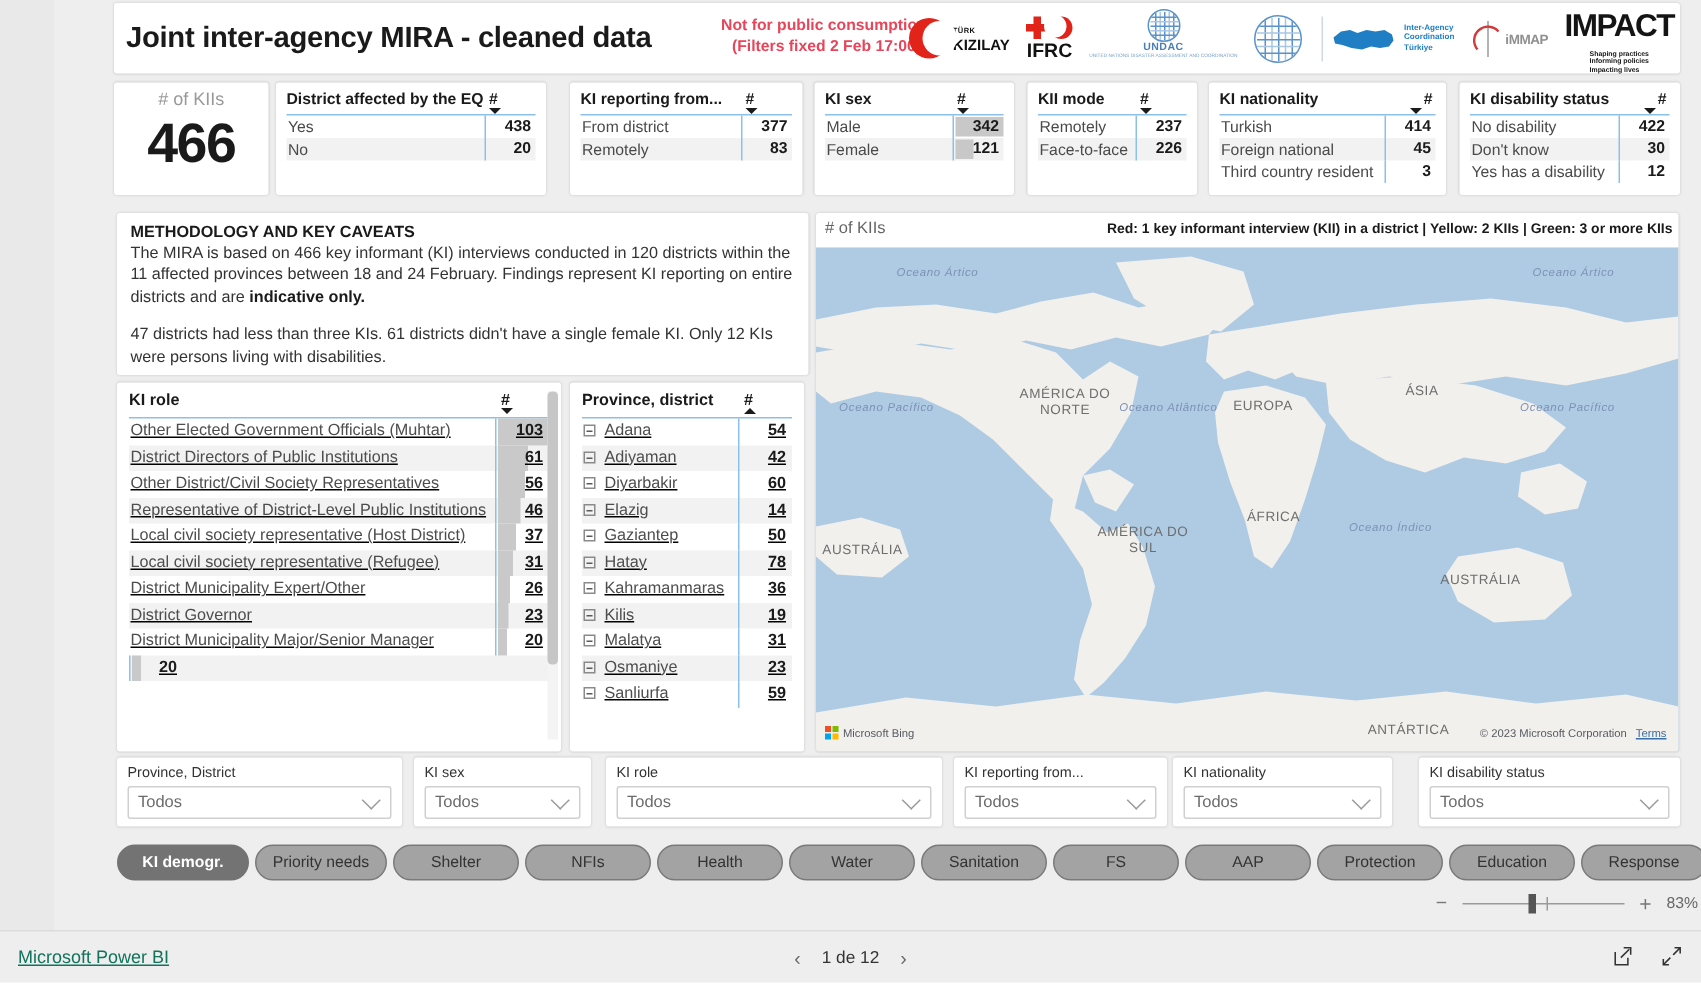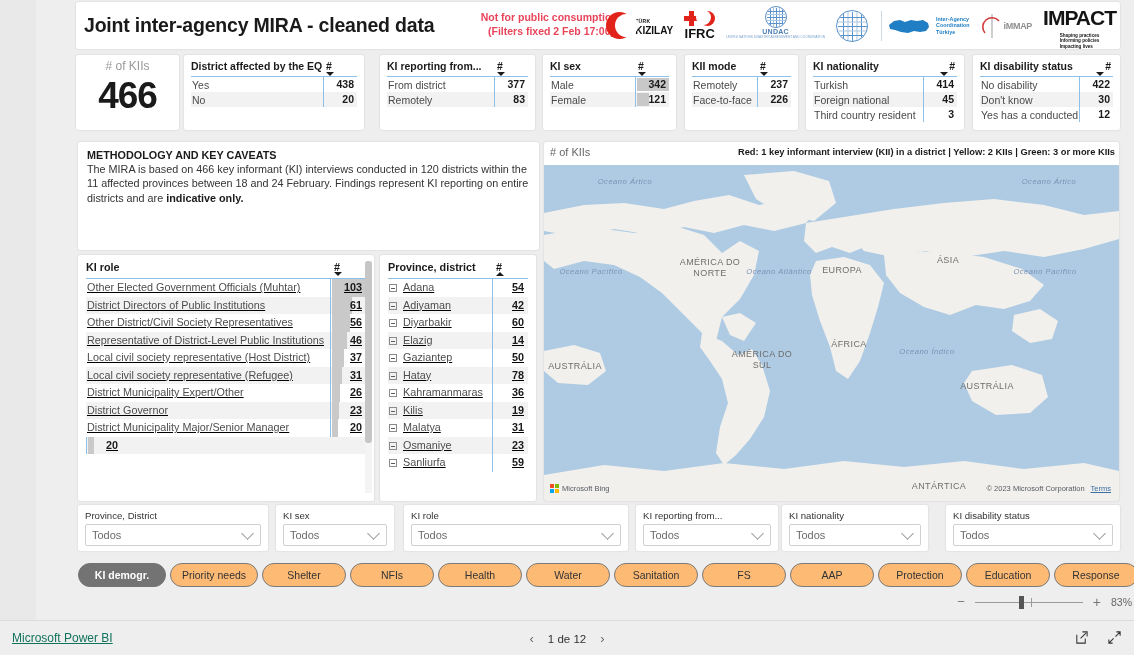--- a/index.html
+++ b/index.html
@@ -361,21 +361,21 @@
 
   
   .tabs {
     position: absolute; left: 42px; top: 563px;
     display: flex; gap: 4px;
   }
   .tab {
     height: 24px;
     border: 1px solid #7a7a7a;
     border-radius: 12px;
-    background: #fdba74;
+    background: #a3a3a3;
     font-size: 10.5px; color: #333333;
     display: flex; align-items: center; justify-content: center;
     padding: 0 10px;
     white-space: nowrap;
   }
   .tab.active {
     background: #737373;
     border-color: #737373;
     color: #ffffff;
     font-weight: bold;
@@ -639,30 +639,31 @@
         </div>
         <div class="mt-row">
           <div class="mt-cat">No disability</div>
           <div class="mt-num"><span class="numtxt">422</span></div>
         </div>
         <div class="mt-row alt">
           <div class="mt-cat">Don't know</div>
           <div class="mt-num"><span class="numtxt">30</span></div>
         </div>
         <div class="mt-row">
-          <div class="mt-cat">Yes has a conducted</div>
+          <div class="mt-cat">Yes has a disability</div>
           <div class="mt-num"><span class="numtxt">12</span></div>
         </div>
       </div>
     </div>
 
     <div class="card" id="methodology">
       <div class="meth-title">METHODOLOGY AND KEY CAVEATS</div>
       <div class="meth-p"><span>The MIRA is based on 466 key informant (KI) interviews conducted in 120 districts within the 11 affected provinces between 18 and 24 February. Findings represent KI reporting on entire districts and are </span><b>indicative only.</b></div>
       <div class="meth-gap"></div>
+      <div class="meth-p">47 districts had less than three KIs. 61 districts didn't have a single female KI. Only 12 KIs were persons living with disabilities.</div>
     </div>
 
     <div class="card" id="tbl-kirole">
       <div class="bt-head">
         <div class="bt-title">KI role</div>
         <div class="bt-hash">
           <span>#</span>
           <span class="caret-dn"></span>
         </div>
       </div>

